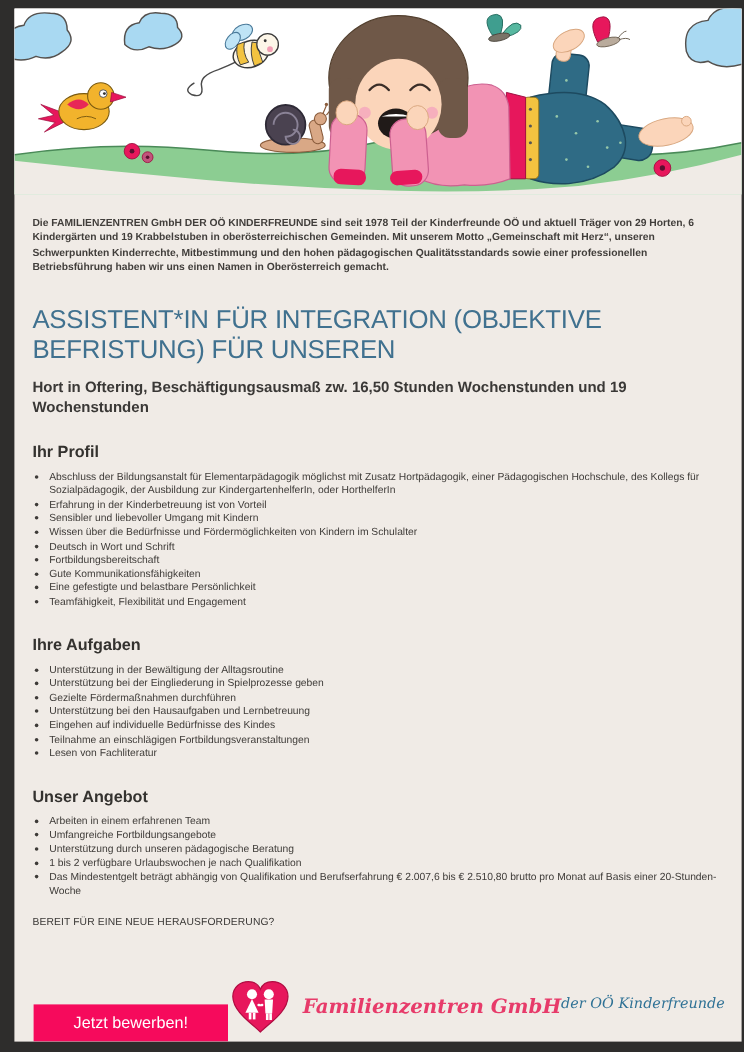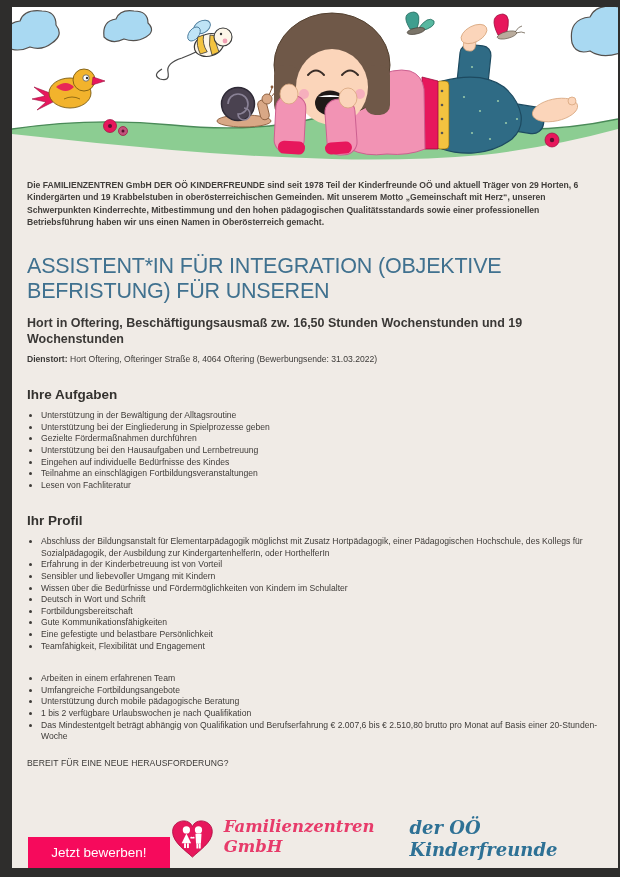--- a/index.html
+++ b/index.html
@@ -25,22 +25,22 @@
   .section li{font-size:8.6px;line-height:11.6px;color:#3e3b38;}
   .cta-question{margin:15px 0 0;font-size:8.6px;font-weight:normal;letter-spacing:0.1px;color:#3a3836;}
   .bottom-row{position:absolute;left:16px;right:14px;bottom:0;display:flex;
               justify-content:space-between;align-items:flex-end;}
   .apply-button{width:162px;height:31px;border:0;background:var(--accent-pink,#f60a5c);
                 color:#fff;font-family:"Liberation Sans",sans-serif;font-size:13.5px;cursor:pointer;}
   .logo{display:flex;align-items:center;gap:9px;margin-bottom:5px;}
   .logo-text{display:flex;flex-direction:row;line-height:1.2;}
   .logo-line1{font-family:"DejaVu Serif",serif;font-style:italic;font-weight:bold;
               font-size:16.5px;color:var(--logo-pink,#e73b6a);}
-  .logo-line2{font-family:"DejaVu Serif",serif;font-style:italic;font-weight:bold;
-              font-size:18px;color:var(--logo-blue,#2e7195);}
+  .logo-line2{font-family:"DejaVu Serif",serif;font-style:italic;font-weight:normal;
+              font-size:12px;color:var(--logo-blue,#2e7195);}
 </style>
 </head>
 <body>
 
 <div class="page">
   <div class="inner">
 
     <svg class="illustration" viewBox="0 0 606 155">
       <rect x="0" y="0" width="606" height="155" fill="#ffffff"></rect>
 
@@ -165,59 +165,59 @@
     </svg>
 
     <div class="content">
       <p class="intro">Die FAMILIENZENTREN GmbH DER OÖ KINDERFREUNDE sind seit 1978 Teil der Kinderfreunde OÖ und aktuell Träger von 29 Horten, 6 Kindergärten und 19 Krabbelstuben in oberösterreichischen Gemeinden. Mit unserem Motto „Gemeinschaft mit Herz“, unseren Schwerpunkten Kinderrechte, Mitbestimmung und den hohen pädagogischen Qualitätsstandards sowie einer professionellen Betriebsführung haben wir uns einen Namen in Oberösterreich gemacht.</p>
 
       <h1 class="job-title">ASSISTENT*IN FÜR INTEGRATION (OBJEKTIVE BEFRISTUNG) FÜR UNSEREN</h1>
 
       <div class="job-subtitle">Hort in Oftering, Beschäftigungsausmaß zw. 16,50 Stunden Wochenstunden und 19 Wochenstunden</div>
 
       <div class="meta">
-        <div><b>Dienstort:</b><span> Hort Oftering, Ofteringer Straße 8, 4064 Oftering (Bewerbungsende: 31.03.2022)</span></div>
-      </div>
-
-      <div class="section">
-        <h2>Ihre Aufgaben</h2>
-        <ul>
-
-        <li>Unterstützung in der Bewältigung der Alltagsroutine</li>
-            <li>Unterstützung bei der Eingliederung in Spielprozesse geben</li>
-            <li>Gezielte Fördermaßnahmen durchführen</li>
-            <li>Unterstützung bei den Hausaufgaben und Lernbetreuung</li>
-            <li>Eingehen auf individuelle Bedürfnisse des Kindes</li>
-            <li>Teilnahme an einschlägigen Fortbildungsveranstaltungen</li>
-            <li>Lesen von Fachliteratur</li>
-          </ul>
       </div>
 
       <div class="section">
         <h2>Ihr Profil</h2>
         <ul>
 
         <li>Abschluss der Bildungsanstalt für Elementarpädagogik möglichst mit Zusatz Hortpädagogik, einer Pädagogischen Hochschule, des Kollegs für Sozialpädagogik, der Ausbildung zur KindergartenhelferIn, oder HorthelferIn</li>
             <li>Erfahrung in der Kinderbetreuung ist von Vorteil</li>
             <li>Sensibler und liebevoller Umgang mit Kindern</li>
             <li>Wissen über die Bedürfnisse und Fördermöglichkeiten von Kindern im Schulalter</li>
             <li>Deutsch in Wort und Schrift</li>
             <li>Fortbildungsbereitschaft</li>
             <li>Gute Kommunikationsfähigkeiten</li>
             <li>Eine gefestigte und belastbare Persönlichkeit</li>
             <li>Teamfähigkeit, Flexibilität und Engagement</li>
           </ul>
       </div>
 
       <div class="section">
+        <h2>Ihre Aufgaben</h2>
+        <ul>
+
+        <li>Unterstützung in der Bewältigung der Alltagsroutine</li>
+            <li>Unterstützung bei der Eingliederung in Spielprozesse geben</li>
+            <li>Gezielte Fördermaßnahmen durchführen</li>
+            <li>Unterstützung bei den Hausaufgaben und Lernbetreuung</li>
+            <li>Eingehen auf individuelle Bedürfnisse des Kindes</li>
+            <li>Teilnahme an einschlägigen Fortbildungsveranstaltungen</li>
+            <li>Lesen von Fachliteratur</li>
+          </ul>
+      </div>
+
+      <div class="section">
+        <h2>Unser Angebot</h2>
         <ul>
 
         <li>Arbeiten in einem erfahrenen Team</li>
             <li>Umfangreiche Fortbildungsangebote</li>
-            <li>Unterstützung durch mobile pädagogische Beratung</li>
+            <li>Unterstützung durch unseren pädagogische Beratung</li>
             <li>1 bis 2 verfügbare Urlaubswochen je nach Qualifikation</li>
             <li>Das Mindestentgelt beträgt abhängig von Qualifikation und Berufserfahrung € 2.007,6 bis € 2.510,80 brutto pro Monat auf Basis einer 20-Stunden-Woche</li>
           </ul>
       </div>
 
       <p class="cta-question">BEREIT FÜR EINE NEUE HERAUSFORDERUNG?</p>
     </div>
 
     <div class="bottom-row">
       <button class="apply-button">Jetzt bewerben!</button>

